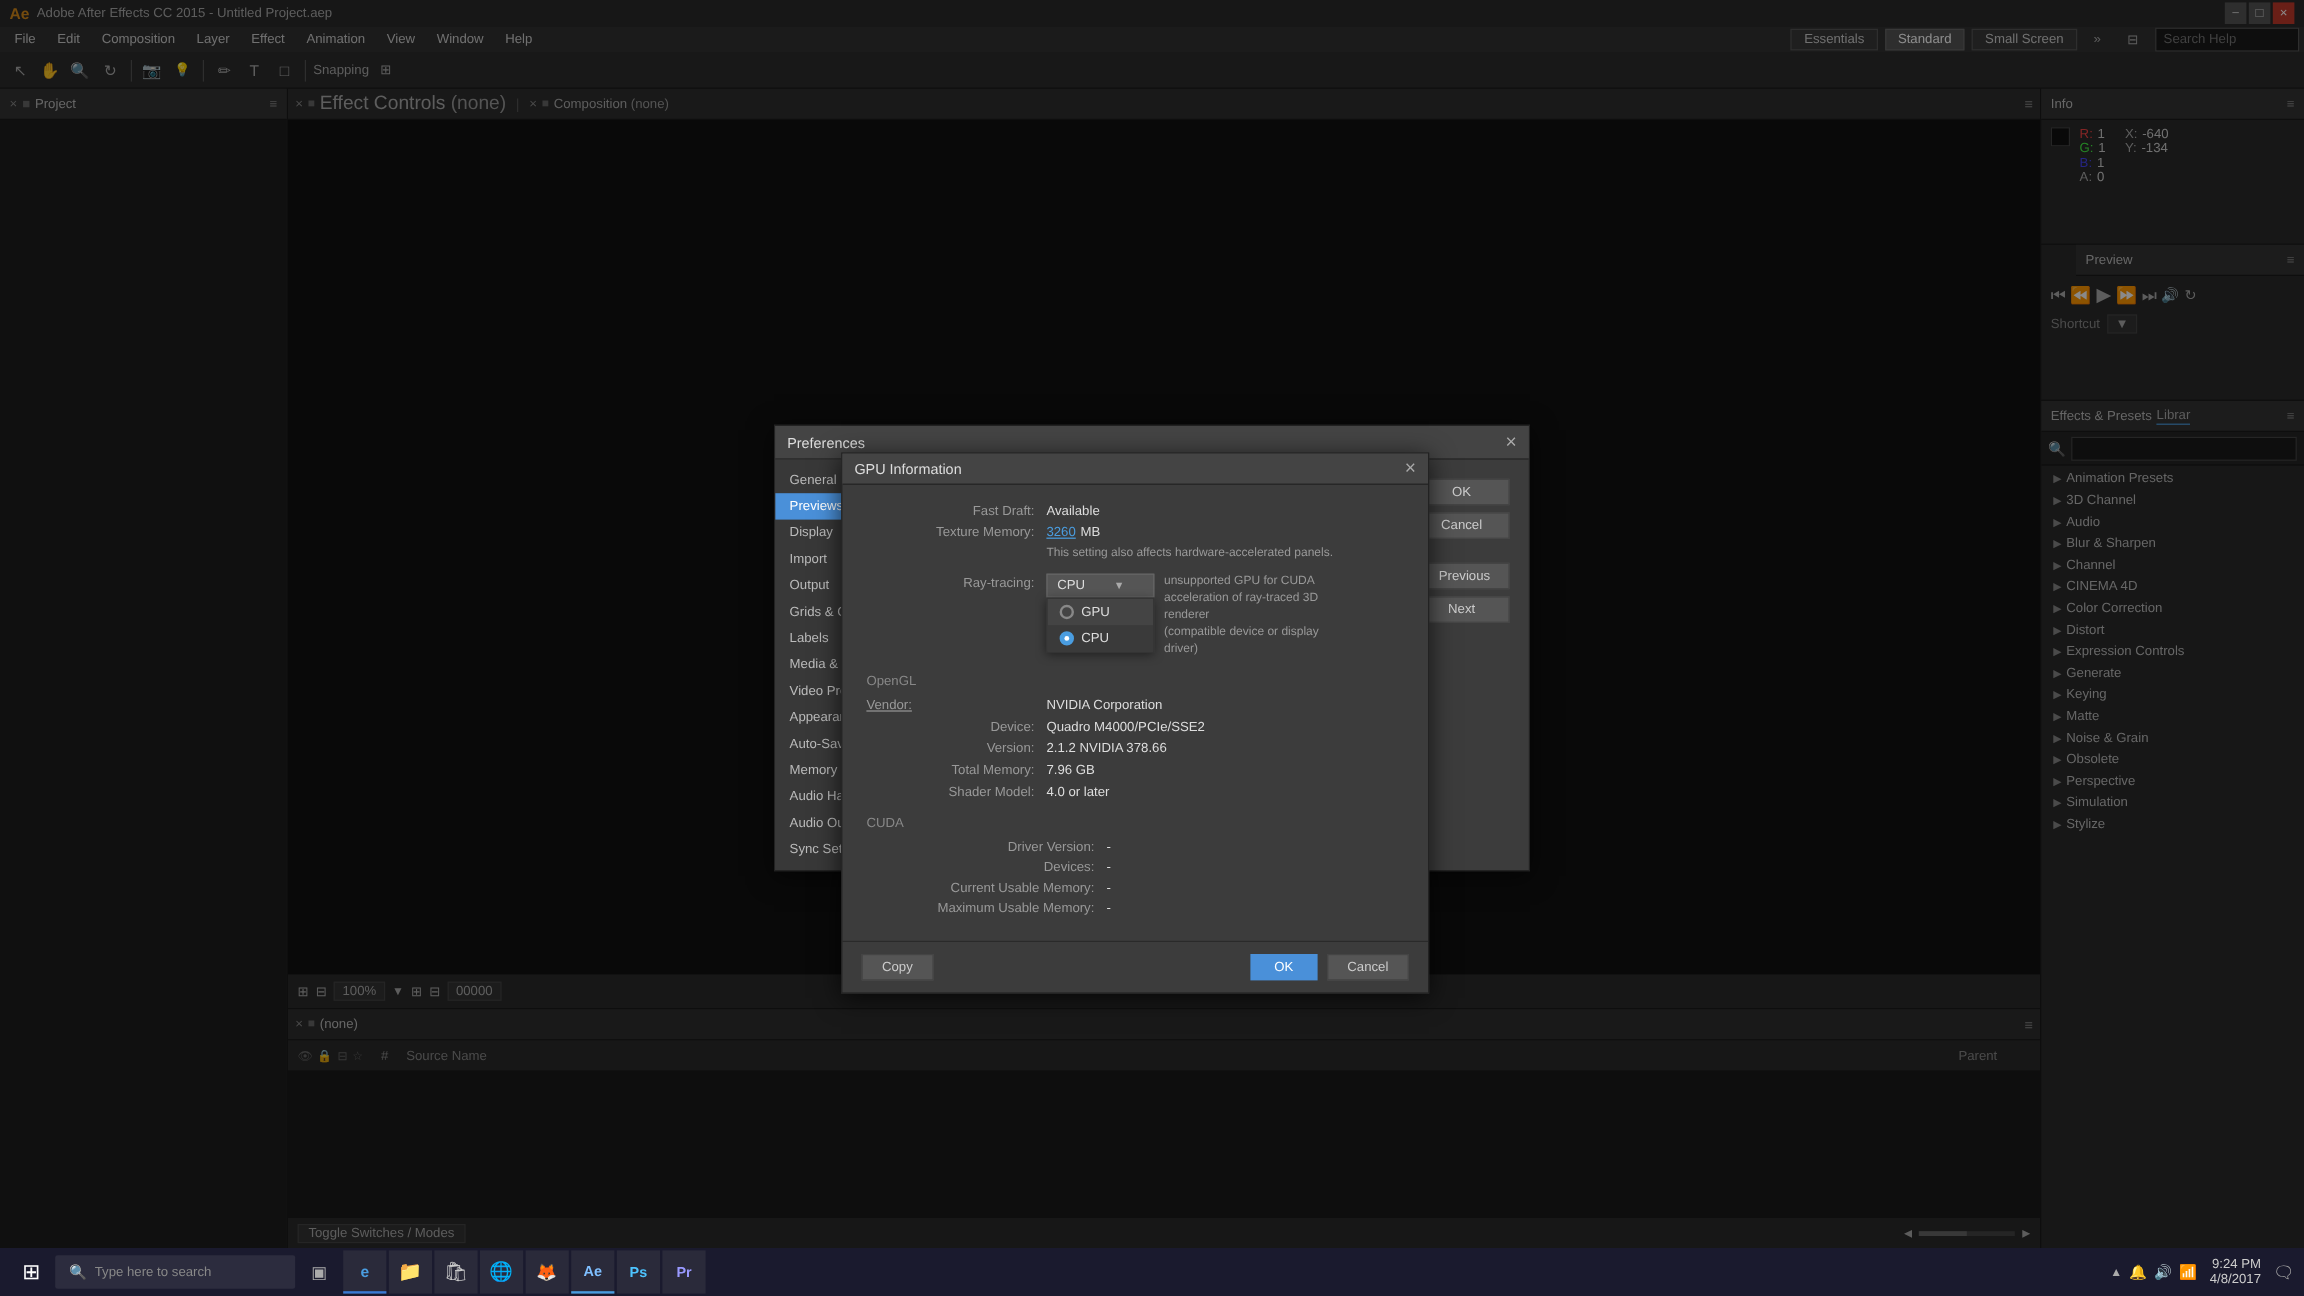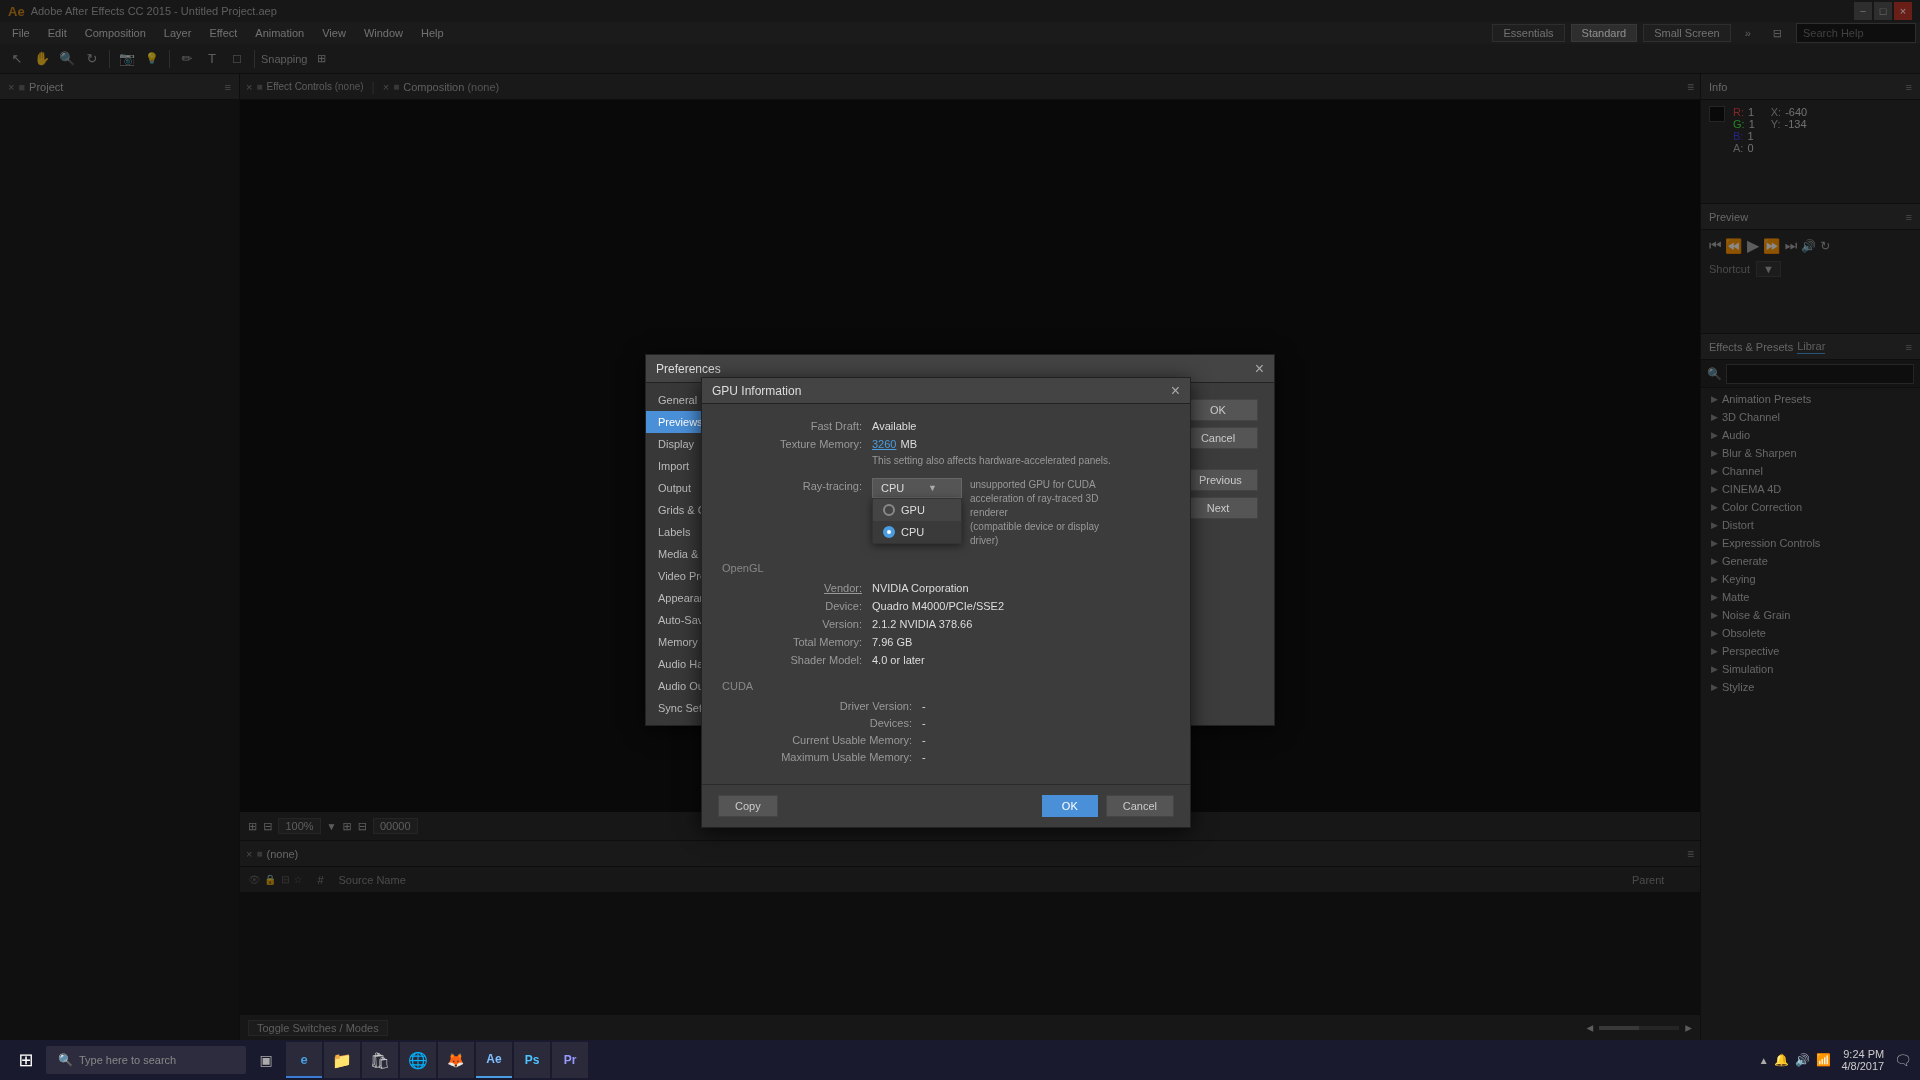--- a/index.html
+++ b/index.html
@@ -169,21 +169,21 @@
         <span style="margin-left:auto;color:#888;cursor:pointer;">≡</span>
       </div>
       <div style="flex:1;background:#1e1e1e;"></div>
     </div>
 
     <div id="center-area" style="flex:1;display:flex;flex-direction:column;">
 
       <div style="height:26px;background:#2e2e2e;display:flex;align-items:center;padding:0 6px;border-bottom:1px solid #1a1a1a;gap:4px;">
         <span style="color:#888;cursor:pointer;font-size:11px;">×</span>
         <span style="color:#666;font-size:10px;">■</span>
-        <span style="font-size:10px;color:#aaa;cursor:pointer;">Effect Controls <span style="color:#999;">(none)</span></span>
+        <span style="font-size:16px;color:#aaa;cursor:pointer;">Effect Controls <span style="color:#999;">(none)</span></span>
         <span style="color:#555;margin:0 4px;">|</span>
         <span style="color:#888;cursor:pointer;font-size:11px;">×</span>
         <span style="color:#666;font-size:10px;">■</span>
         <span style="font-size:11px;color:#aaa;cursor:pointer;">Composition <span style="color:#999;">(none)</span></span>
         <span style="margin-left:auto;color:#888;cursor:pointer;">≡</span>
       </div>
 
       <div id="viewer" style="flex:1;background:#1a1a1a;position:relative;min-height:0;">
 
         <div style="position:absolute;inset:0;background:#111;display:flex;align-items:center;justify-content:center;">
@@ -275,21 +275,21 @@
               <div style="display:flex;gap:4px;">
                 <span style="color:#aaa;">Y:</span>
                 <span style="color:#ccc;">-134</span>
               </div>
             </div>
           </div>
         </div>
       </div>
 
       <div style="height:130px;border-bottom:1px solid #1a1a1a;">
-        <div style="height:26px;background:#333;display:flex;align-items:center;padding:0 8px;font-size:11px;color:#bbb;border-bottom:1px solid #1a1a1a;">
+        <div style="height:26px;background:#333;display:flex;align-items:center;padding:0 8px;font-size:11px;color:#bbb;border-bottom:1px solid #1a1a1a;margin-left:29px;">
           <span style="font-size:11px;color:#bbb;">Preview</span>
           <span style="margin-left:auto;color:#888;cursor:pointer;">≡</span>
         </div>
         <div style="padding:6px 8px;">
 
           <div style="display:flex;align-items:center;gap:4px;margin-bottom:6px;">
             <button style="background:none;border:none;color:#aaa;cursor:pointer;font-size:14px;">⏮</button>
             <button style="background:none;border:none;color:#aaa;cursor:pointer;font-size:14px;">⏪</button>
             <button style="background:none;border:none;color:#aaa;cursor:pointer;font-size:16px;">▶</button>
             <button style="background:none;border:none;color:#aaa;cursor:pointer;font-size:14px;">⏩</button>
@@ -482,21 +482,21 @@
 
             <div style="margin-left:8px;font-size:10px;color:#999;max-width:160px;line-height:1.4;">
               <span>unsupported GPU for CUDA acceleration of ray-traced 3D renderer</span><br>
               <span>(</span><span>compatible device or display driver)</span>
             </div>
           </div>
 
           <div style="color:#888;margin:14px 0 8px 0;font-size:11px;">OpenGL</div>
 
           <div style="display:flex;margin-bottom:6px;">
-            <span style="width:140px;color:#999;text-align:right;margin-right:10px;flex-shrink:0;text-decoration:underline;">Vendor:</span>
+            <span style="width:140px;color:#999;margin-right:10px;flex-shrink:0;text-decoration:underline;">Vendor:</span>
             <span style="color:#ddd;">NVIDIA Corporation</span>
           </div>
 
           <div style="display:flex;margin-bottom:6px;">
             <span style="width:140px;color:#999;text-align:right;margin-right:10px;flex-shrink:0;">Device:</span>
             <span style="color:#ddd;">Quadro M4000/PCIe/SSE2</span>
           </div>
 
           <div style="display:flex;margin-bottom:6px;">
             <span style="width:140px;color:#999;text-align:right;margin-right:10px;flex-shrink:0;">Version:</span>

